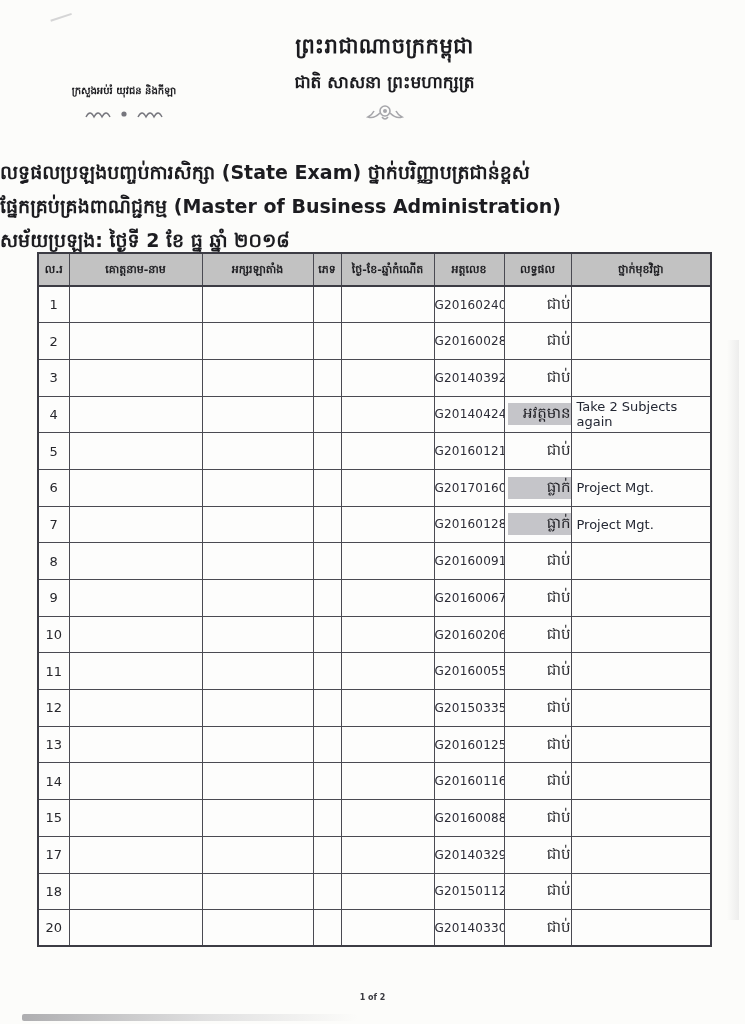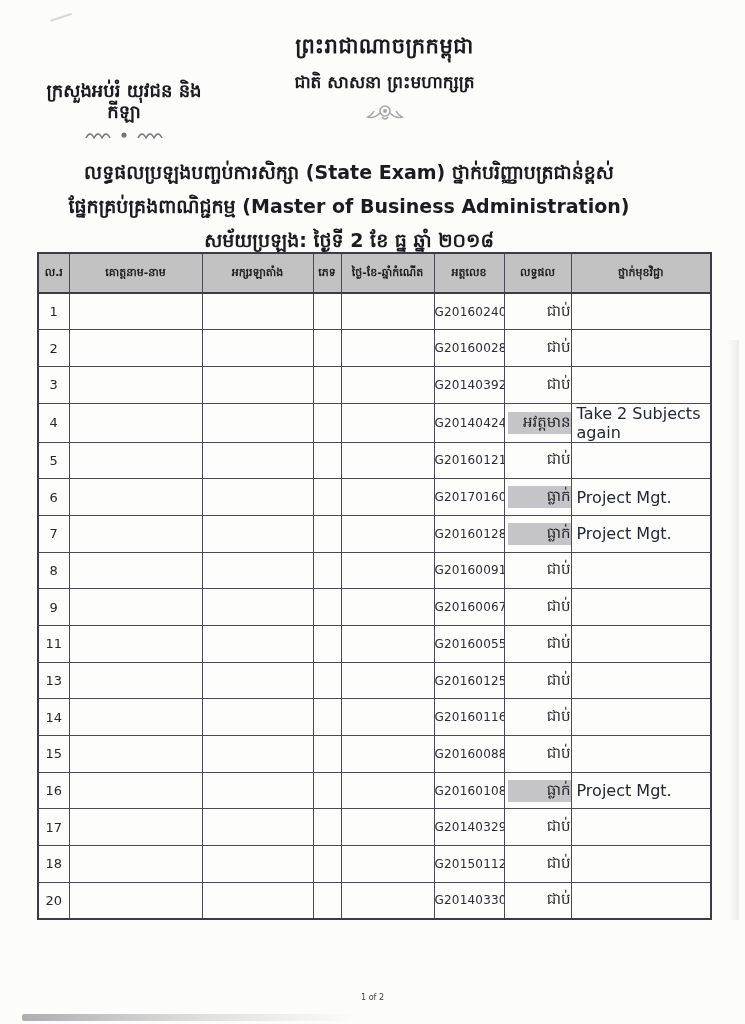--- a/index.html
+++ b/index.html
@@ -11,54 +11,54 @@
   }
   .abs{position:absolute;}
 
   
   .kingdom-header{top:32px;left:0;width:745px;text-align:center;transform:translateX(12px);}
   .kingdom-line1{font-size:21px;font-weight:bold;letter-spacing:.5px;color:#1b1b1f;}
   .kingdom-line2{font-size:17px;font-weight:bold;margin-top:8px;color:#1b1b1f;}
   .center-ornament{margin-top:6px;opacity:.75;}
 
   .ministry-block{top:80px;left:38px;width:172px;text-align:center;}
-  .ministry-line{font-size:18px;font-weight:bold;line-height:21px;color:#1b1b1f;}
+  .ministry-line{font-size:10px;font-weight:bold;line-height:21px;color:#1b1b1f;}
   .left-flourish{margin-top:5px;opacity:.8;}
 
   
-  .title-block{top:155px;left:0;width:662px;text-align:center;padding-left:18px;}
+  .title-block{top:155px;left:0;width:662px;text-align:left;}
   .title-line{font-size:19px;font-weight:bold;line-height:34px;color:#1c1c20;}
 
   
   table.results{
     position:absolute;top:252px;left:37px;width:673px;
     border-collapse:collapse;table-layout:fixed;
     border:2px solid #3c3c44;
   }
   table.results th,table.results td{
     border:1px solid #4a4a52;padding:0;overflow:hidden;
   }
-  table.results thead tr{height:40px;}
+  table.results thead tr{height:33px;}
   table.results thead th{
     background:#c2c2c2;font-size:11px;font-weight:bold;color:#202024;
     text-align:center;vertical-align:middle;border-bottom:2px solid #3c3c44;
   }
   table.results tbody tr{height:36.7px;background:#fdfdfc;}
   td.row-number{font-size:13px;text-align:center;color:#27272c;}
   td.id-cell{font-size:12px;text-align:left;color:#2b2b36;letter-spacing:.2px;}
   td.result-cell{text-align:right;vertical-align:middle;}
   .result-text{font-size:15px;color:#2a2a2e;}
   .result-text.hl{
     display:inline-block;width:94%;padding:0 0;background:#c5c5c9;color:#222227;
   }
-  td.note-cell{font-size:16px;color:#232733;text-align:left;vertical-align:middle;}
+  td.note-cell{font-size:13px;color:#232733;text-align:left;vertical-align:middle;}
   td.note-cell span{padding-left:5px;display:inline-block;}
 
   
-  .page-footer{top:993px;left:0;width:745px;text-align:center;font-size:8px;color:#3a3a40;}
+  .page-footer{top:993px;left:0;width:745px;text-align:center;font-size:8px;color:#3a3a40;font-weight:bold;}
   .doc-code{top:1058px;right:22px;font-size:10px;color:#8f90a8;letter-spacing:.3px;font-style:italic;}
 
   
   .smudge-bottom{
     left:22px;top:1014px;width:336px;height:7px;border-radius:2px;
     background:linear-gradient(to right,rgba(110,110,116,.55),rgba(160,160,166,.3) 55%,rgba(200,200,204,0));
   }
   .mark-topleft{
     left:52px;top:16px;width:22px;height:12px;
     border-top:2px solid rgba(140,140,146,.35);transform:rotate(-18deg);
@@ -225,30 +225,50 @@
           <td class="row-number">9</td>
           <td></td>
           <td></td>
           <td></td>
           <td></td>
           <td class="id-cell">G20160067</td>
           <td class="result-cell"><span class="result-text">ជាប់</span></td>
           <td class="note-cell"></td>
         </tr>
         <tr>
+          <td class="row-number">10</td>
+          <td></td>
+          <td></td>
+          <td></td>
+          <td></td>
+          <td class="id-cell">G20160206</td>
+          <td class="result-cell"><span class="result-text">ជាប់</span></td>
+          <td class="note-cell"></td>
+        </tr>
+        <tr>
           <td class="row-number">11</td>
           <td></td>
           <td></td>
           <td></td>
           <td></td>
           <td class="id-cell">G20160055</td>
           <td class="result-cell"><span class="result-text">ជាប់</span></td>
           <td class="note-cell"></td>
         </tr>
         <tr>
+          <td class="row-number">12</td>
+          <td></td>
+          <td></td>
+          <td></td>
+          <td></td>
+          <td class="id-cell">G20150335</td>
+          <td class="result-cell"><span class="result-text">ជាប់</span></td>
+          <td class="note-cell"></td>
+        </tr>
+        <tr>
           <td class="row-number">13</td>
           <td></td>
           <td></td>
           <td></td>
           <td></td>
           <td class="id-cell">G20160125</td>
           <td class="result-cell"><span class="result-text">ជាប់</span></td>
           <td class="note-cell"></td>
         </tr>
         <tr>
@@ -263,30 +283,20 @@
         </tr>
         <tr>
           <td class="row-number">15</td>
           <td></td>
           <td></td>
           <td></td>
           <td></td>
           <td class="id-cell">G20160088</td>
           <td class="result-cell"><span class="result-text">ជាប់</span></td>
           <td class="note-cell"></td>
-        </tr>
-        <tr>
-          <td class="row-number">16</td>
-          <td></td>
-          <td></td>
-          <td></td>
-          <td></td>
-          <td class="id-cell">G20160108</td>
-          <td class="result-cell"><span class="result-text hl">ធ្លាក់</span></td>
-          <td class="note-cell"><span>Project Mgt.</span></td>
         </tr>
         <tr>
           <td class="row-number">17</td>
           <td></td>
           <td></td>
           <td></td>
           <td></td>
           <td class="id-cell">G20140329</td>
           <td class="result-cell"><span class="result-text">ជាប់</span></td>
           <td class="note-cell"></td>

